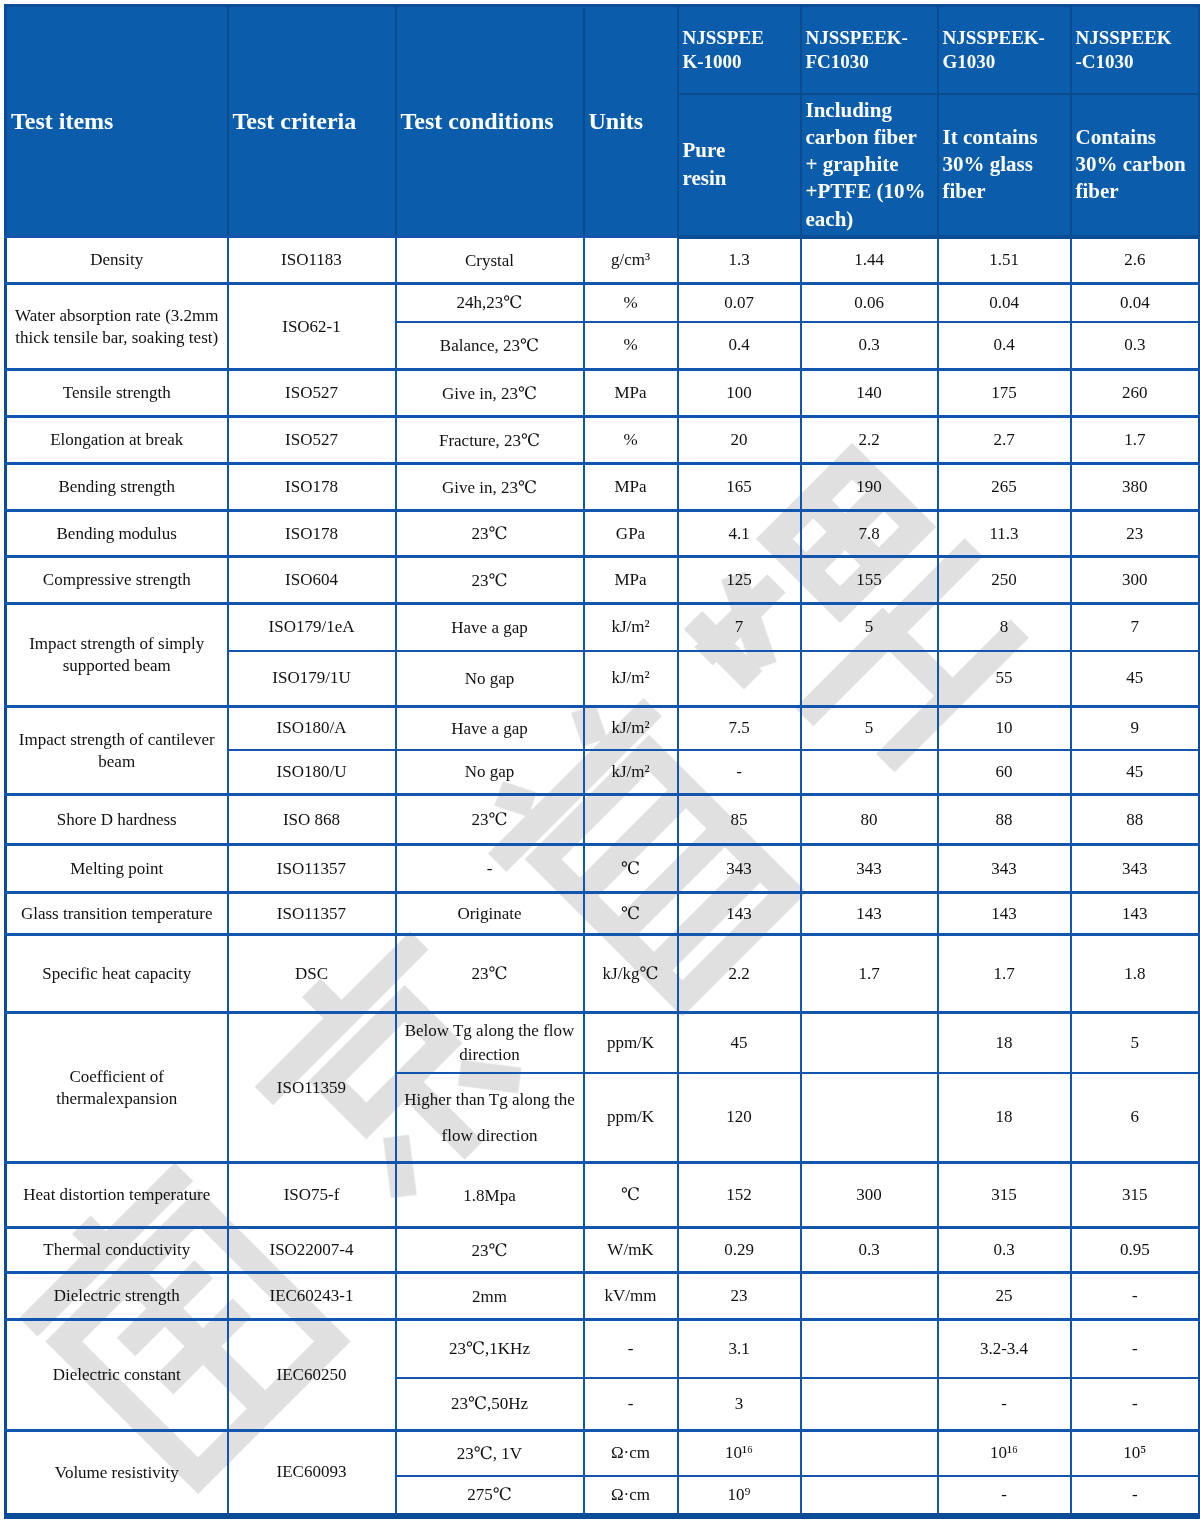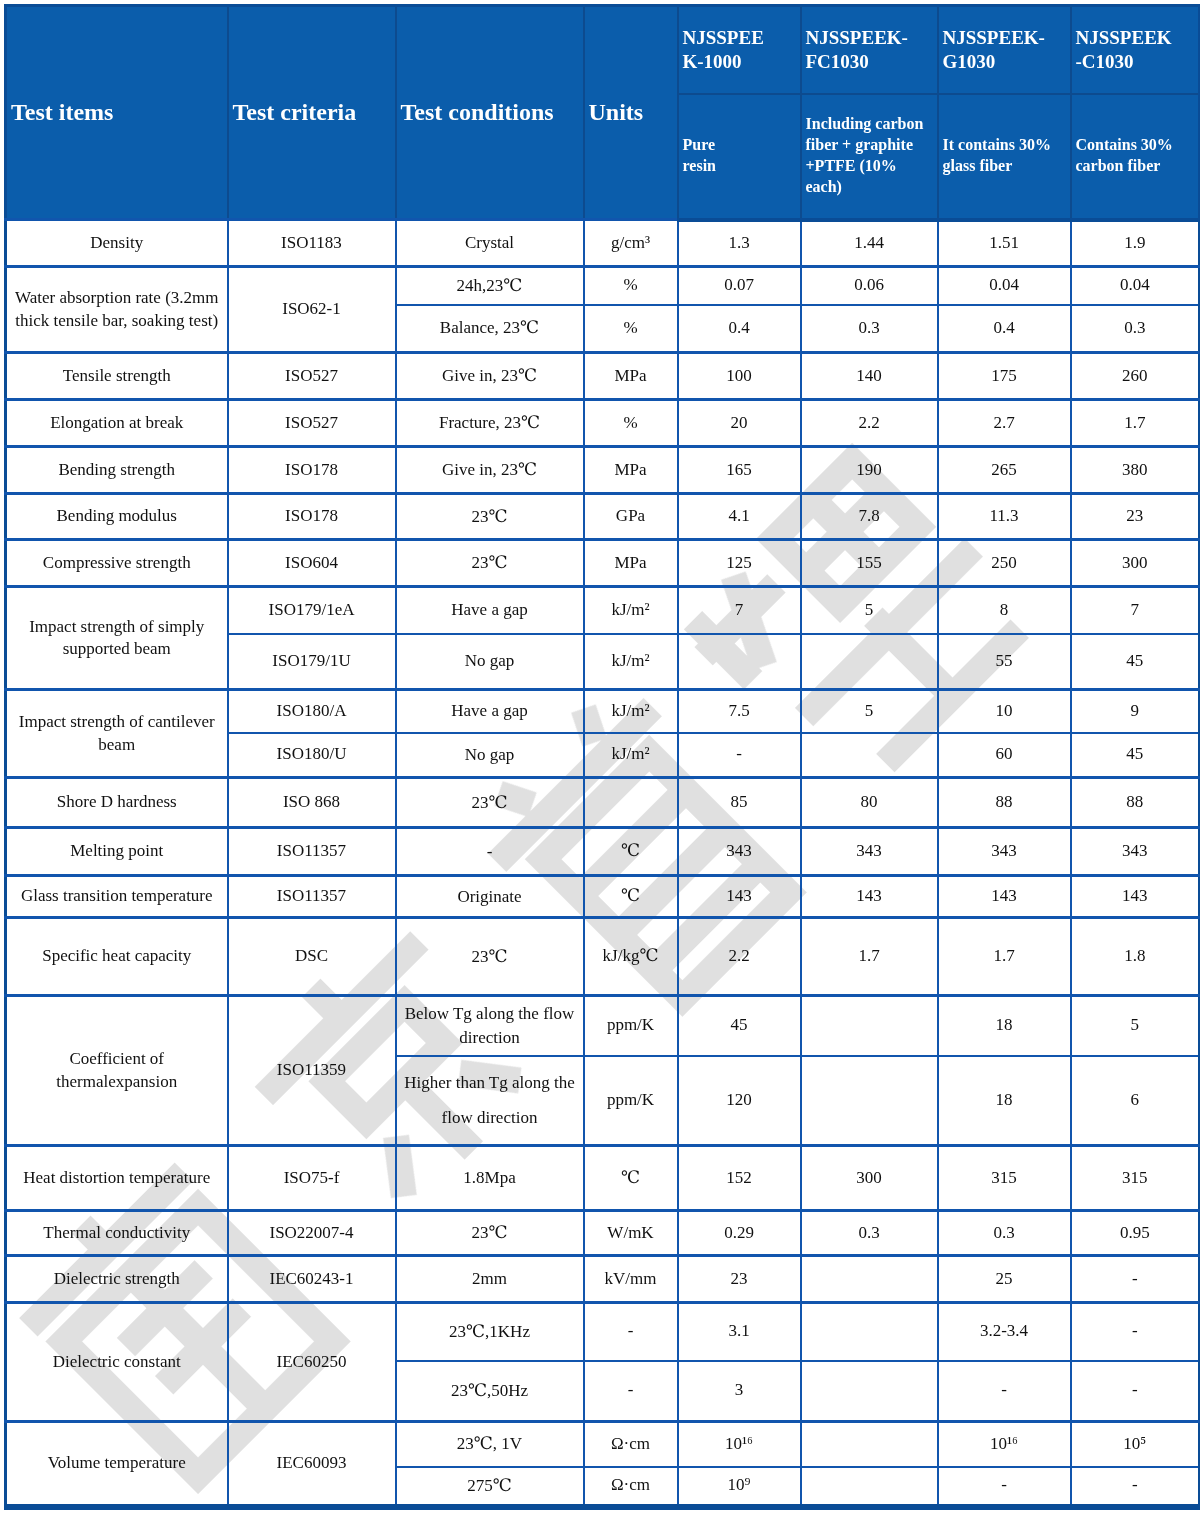--- a/index.html
+++ b/index.html
@@ -7,21 +7,21 @@
         font-family:"Liberation Serif","DejaVu Serif",serif;color:#111111;}
   .watermark-svg{position:absolute;left:0;top:0;z-index:0;pointer-events:none;}
   table.spec{border-collapse:collapse;table-layout:fixed;width:1192px;margin:4px;
              position:relative;z-index:1;background:transparent;
              border:3px solid #0a4c96;border-bottom:6px solid #0a4c96;}
   
   th{background:#0b5dab;color:#ffffff;font-weight:bold;border:2px solid #0d4b8f;
      text-align:left;vertical-align:middle;padding:2px 4px;}
   th.col-title{font-size:24px;}
   th.prod-name{font-size:19px;white-space:pre-line;line-height:1.25;}
-  th.prod-desc{font-size:16px;white-space:pre-line;line-height:1.3;}
+  th.prod-desc{font-size:21px;white-space:pre-line;line-height:1.3;}
   thead tr.hdr-bottom th{border-bottom:4px solid #0a4c96;}
   
   td{border:2px solid #1155ad;text-align:center;vertical-align:middle;
      font-size:17px;padding:2px 4px;background:transparent;line-height:1.35;}
   tr.major>td{border-top-width:3px;}
   tr.sub>td{border-top-width:2px;}
   td.cond{line-height:1.75;}
   td.item{line-height:1.3;}
 </style>
 </head>
@@ -110,21 +110,21 @@
     </thead>
     <tbody>
       <tr class="major" style="height:47px">
         <td class="item">Density</td>
         <td class="crit">ISO1183</td>
         <td class="cond">Crystal</td>
         <td class="unit">g/cm³</td>
         <td class="val">1.3</td>
         <td class="val">1.44</td>
         <td class="val">1.51</td>
-        <td class="val">1.9</td>
+        <td class="val">2.6</td>
       </tr>
       <tr class="major" style="height:38px">
         <td class="item" rowspan="2">Water absorption rate (3.2mm thick tensile bar, soaking test)</td>
         <td class="crit" rowspan="2">ISO62-1</td>
         <td class="cond">24h,23℃</td>
         <td class="unit">%</td>
         <td class="val">0.07</td>
         <td class="val">0.06</td>
         <td class="val">0.04</td>
         <td class="val">0.04</td>
@@ -316,30 +316,30 @@
       <tr class="major" style="height:58px">
         <td class="item" rowspan="2">Dielectric constant</td>
         <td class="crit" rowspan="2">IEC60250</td>
         <td class="cond">23℃,1KHz</td>
         <td class="unit">-</td>
         <td class="val">3.1</td>
         <td class="val"></td>
         <td class="val">3.2-3.4</td>
         <td class="val">-</td>
       </tr>
-      <tr class="sub" style="height:61px">
+      <tr class="sub" style="height:53px">
         <td class="cond">23℃,50Hz</td>
         <td class="unit">-</td>
         <td class="val">3</td>
         <td class="val"></td>
         <td class="val">-</td>
         <td class="val">-</td>
       </tr>
       <tr class="major" style="height:45px">
-        <td class="item" rowspan="2">Volume temperature</td>
+        <td class="item" rowspan="2">Volume resistivity</td>
         <td class="crit" rowspan="2">IEC60093</td>
         <td class="cond">23℃, 1V</td>
         <td class="unit">Ω·cm</td>
         <td class="val">10¹⁶</td>
         <td class="val"></td>
         <td class="val">10¹⁶</td>
         <td class="val">10⁵</td>
       </tr>
       <tr class="sub" style="height:40px">
         <td class="cond">275℃</td>

